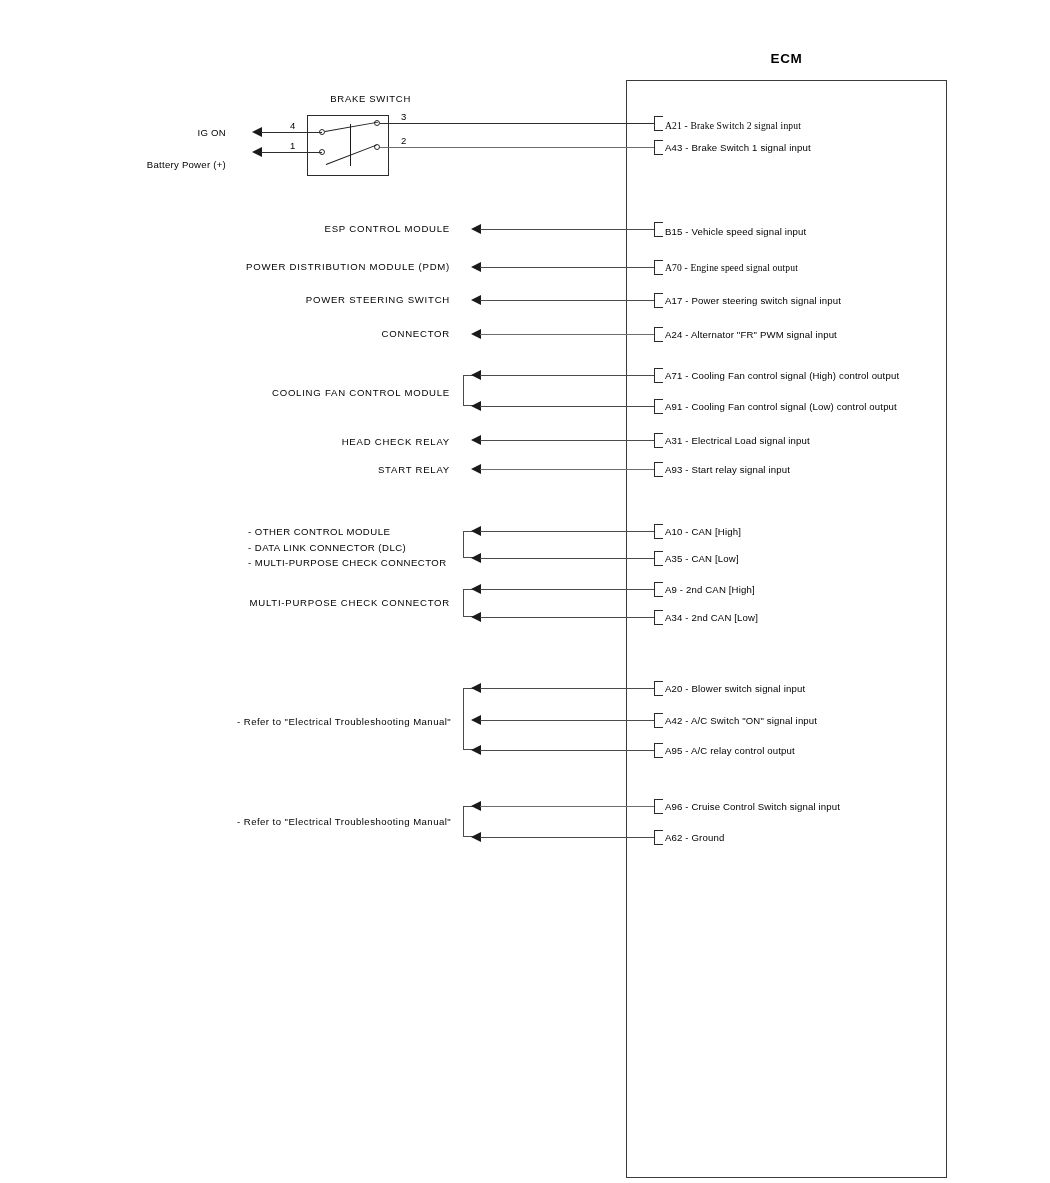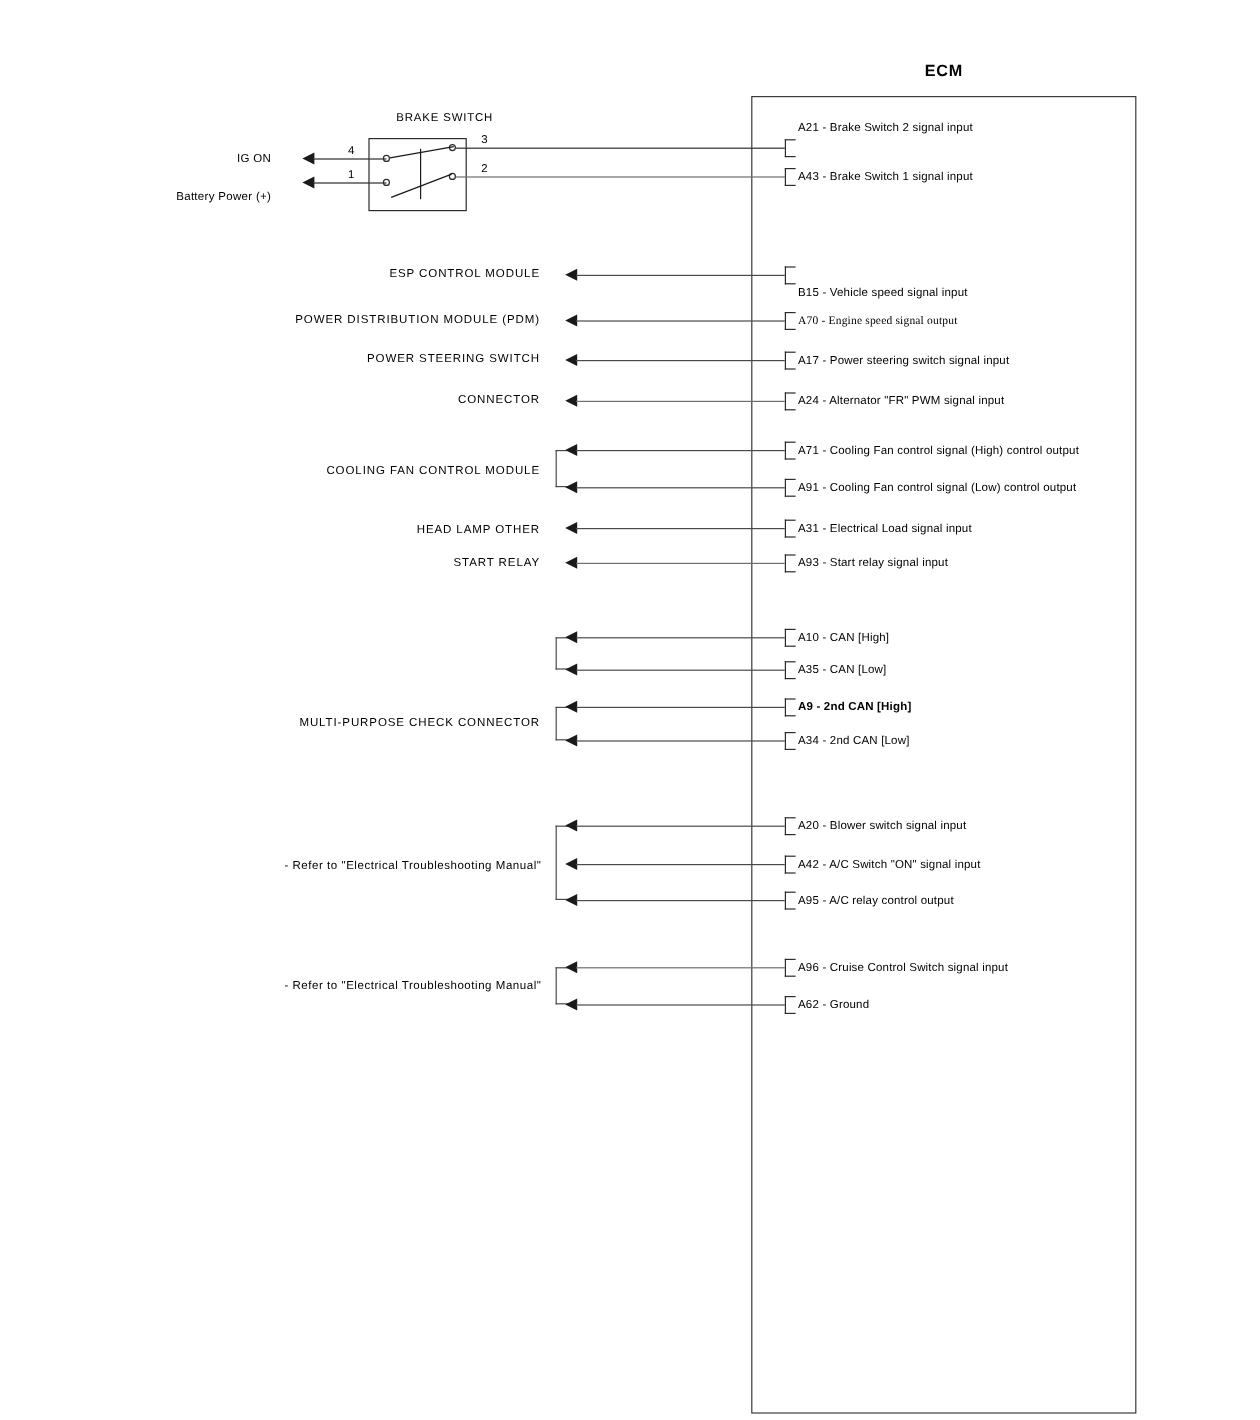--- a/index.html
+++ b/index.html
@@ -172,27 +172,27 @@
   <div class="abs wire dark" style="left:261px; top:132px; width:61px;"></div>
 
   <div class="abs src-label" style="left:116px; top:160px; width:110px;text-align:right;">Battery Power (+)</div>
   <div class="abs arrow-l" style="left:252px; top:147px;"></div>
   <div class="abs wire dark" style="left:261px; top:152px; width:61px;"></div>
 
   <div class="abs wire dark" style="left:380px; top:123px; width:274px;"></div>
   <div class="abs wire lite" style="left:380px; top:147px; width:274px;"></div>
 
   <div class="abs pin-mark" style="left:654px; top:116px;"></div>
-  <div class="abs pin-label" style="left:665px; top:102px;">A21 - Brake Switch 2 signal input</div>
+  <div class="abs pin-label" style="left:665px; top:121px;font-family:Liberation Serif, serif;">A21 - Brake Switch 2 signal input</div>
 
   <div class="abs pin-mark" style="left:654px; top:140px;"></div>
   <div class="abs pin-label" style="left:665px; top:143px;">A43 - Brake Switch 1 signal input</div>
 
   <div class="abs pin-mark" style="left:654px; top:222px;"></div>
-  <div class="abs pin-label" style="left:665px; top:240px;">B15 - Vehicle speed signal input</div>
+  <div class="abs pin-label" style="left:665px; top:227px;">B15 - Vehicle speed signal input</div>
 
   <div class="abs pin-mark" style="left:654px; top:260px;"></div>
   <div class="abs pin-label" style="left:665px; top:263px;font-family:Liberation Serif, serif;">A70 - Engine speed signal output</div>
 
   <div class="abs pin-mark" style="left:654px; top:293px;"></div>
   <div class="abs pin-label" style="left:665px; top:296px;text-align:center;">A17 - Power steering switch signal input</div>
 
   <div class="abs pin-mark" style="left:654px; top:327px;"></div>
   <div class="abs pin-label" style="left:665px; top:330px;">A24 - Alternator "FR" PWM signal input</div>
 
@@ -208,21 +208,21 @@
   <div class="abs pin-mark" style="left:654px; top:462px;"></div>
   <div class="abs pin-label" style="left:665px; top:465px;">A93 - Start relay signal input</div>
 
   <div class="abs pin-mark" style="left:654px; top:524px;"></div>
   <div class="abs pin-label" style="left:665px; top:527px;">A10 - CAN [High]</div>
 
   <div class="abs pin-mark" style="left:654px; top:551px;"></div>
   <div class="abs pin-label" style="left:665px; top:554px;">A35 - CAN [Low]</div>
 
   <div class="abs pin-mark" style="left:654px; top:582px;"></div>
-  <div class="abs pin-label" style="left:665px; top:585px;font-weight:bold;">A9 - 2nd CAN [High]</div>
+  <div class="abs pin-label" style="left:665px; top:585px;">A9 - 2nd CAN [High]</div>
 
   <div class="abs pin-mark" style="left:654px; top:610px;"></div>
   <div class="abs pin-label" style="left:665px; top:613px;">A34 - 2nd CAN [Low]</div>
 
   <div class="abs pin-mark" style="left:654px; top:681px;"></div>
   <div class="abs pin-label" style="left:665px; top:684px;">A20 - Blower switch signal input</div>
 
   <div class="abs pin-mark" style="left:654px; top:713px;"></div>
   <div class="abs pin-label" style="left:665px; top:716px;">A42 - A/C Switch "ON" signal input</div>
 
@@ -251,28 +251,33 @@
   <div class="abs arrow-l" style="left:471px; top:329px;"></div>
   <div class="abs wire lite" style="left:480px; top:334px; width:174px;"></div>
 
   <div class="abs left-label" style="left:230px; top:388px; width:220px;">COOLING FAN CONTROL MODULE</div>
   <div class="abs bracket" style="left:463px; top:375px; width:12px; height:31px;"></div>
   <div class="abs arrow-l" style="left:471px; top:370px;"></div>
   <div class="abs wire" style="left:480px; top:375px; width:174px;"></div>
   <div class="abs arrow-l" style="left:471px; top:401px;"></div>
   <div class="abs wire" style="left:480px; top:406px; width:174px;"></div>
 
-  <div class="abs left-label" style="left:250px; top:437px; width:200px;">HEAD LAMP OTHER</div>
+  <div class="abs left-label" style="left:250px; top:437px; width:200px;">HEAD CHECK RELAY</div>
   <div class="abs arrow-l" style="left:471px; top:435px;"></div>
   <div class="abs wire" style="left:480px; top:440px; width:174px;"></div>
 
   <div class="abs left-label" style="left:250px; top:465px; width:200px;">START RELAY</div>
   <div class="abs arrow-l" style="left:471px; top:464px;"></div>
   <div class="abs wire lite" style="left:480px; top:469px; width:174px;"></div>
 
+  <div class="abs left-list" style="left:248px; top:524px;">
+    <div>- OTHER CONTROL MODULE</div>
+    <div>- DATA LINK CONNECTOR (DLC)</div>
+    <div>- MULTI-PURPOSE CHECK CONNECTOR</div>
+  </div>
   <div class="abs bracket" style="left:463px; top:531px; width:12px; height:27px;"></div>
   <div class="abs arrow-l" style="left:471px; top:526px;"></div>
   <div class="abs wire" style="left:480px; top:531px; width:174px;"></div>
   <div class="abs arrow-l" style="left:471px; top:553px;"></div>
   <div class="abs wire" style="left:480px; top:558px; width:174px;"></div>
 
   <div class="abs left-label" style="left:230px; top:598px; width:220px;">MULTI-PURPOSE CHECK CONNECTOR</div>
   <div class="abs bracket" style="left:463px; top:589px; width:12px; height:28px;"></div>
   <div class="abs arrow-l" style="left:471px; top:584px;"></div>
   <div class="abs wire" style="left:480px; top:589px; width:174px;"></div>

